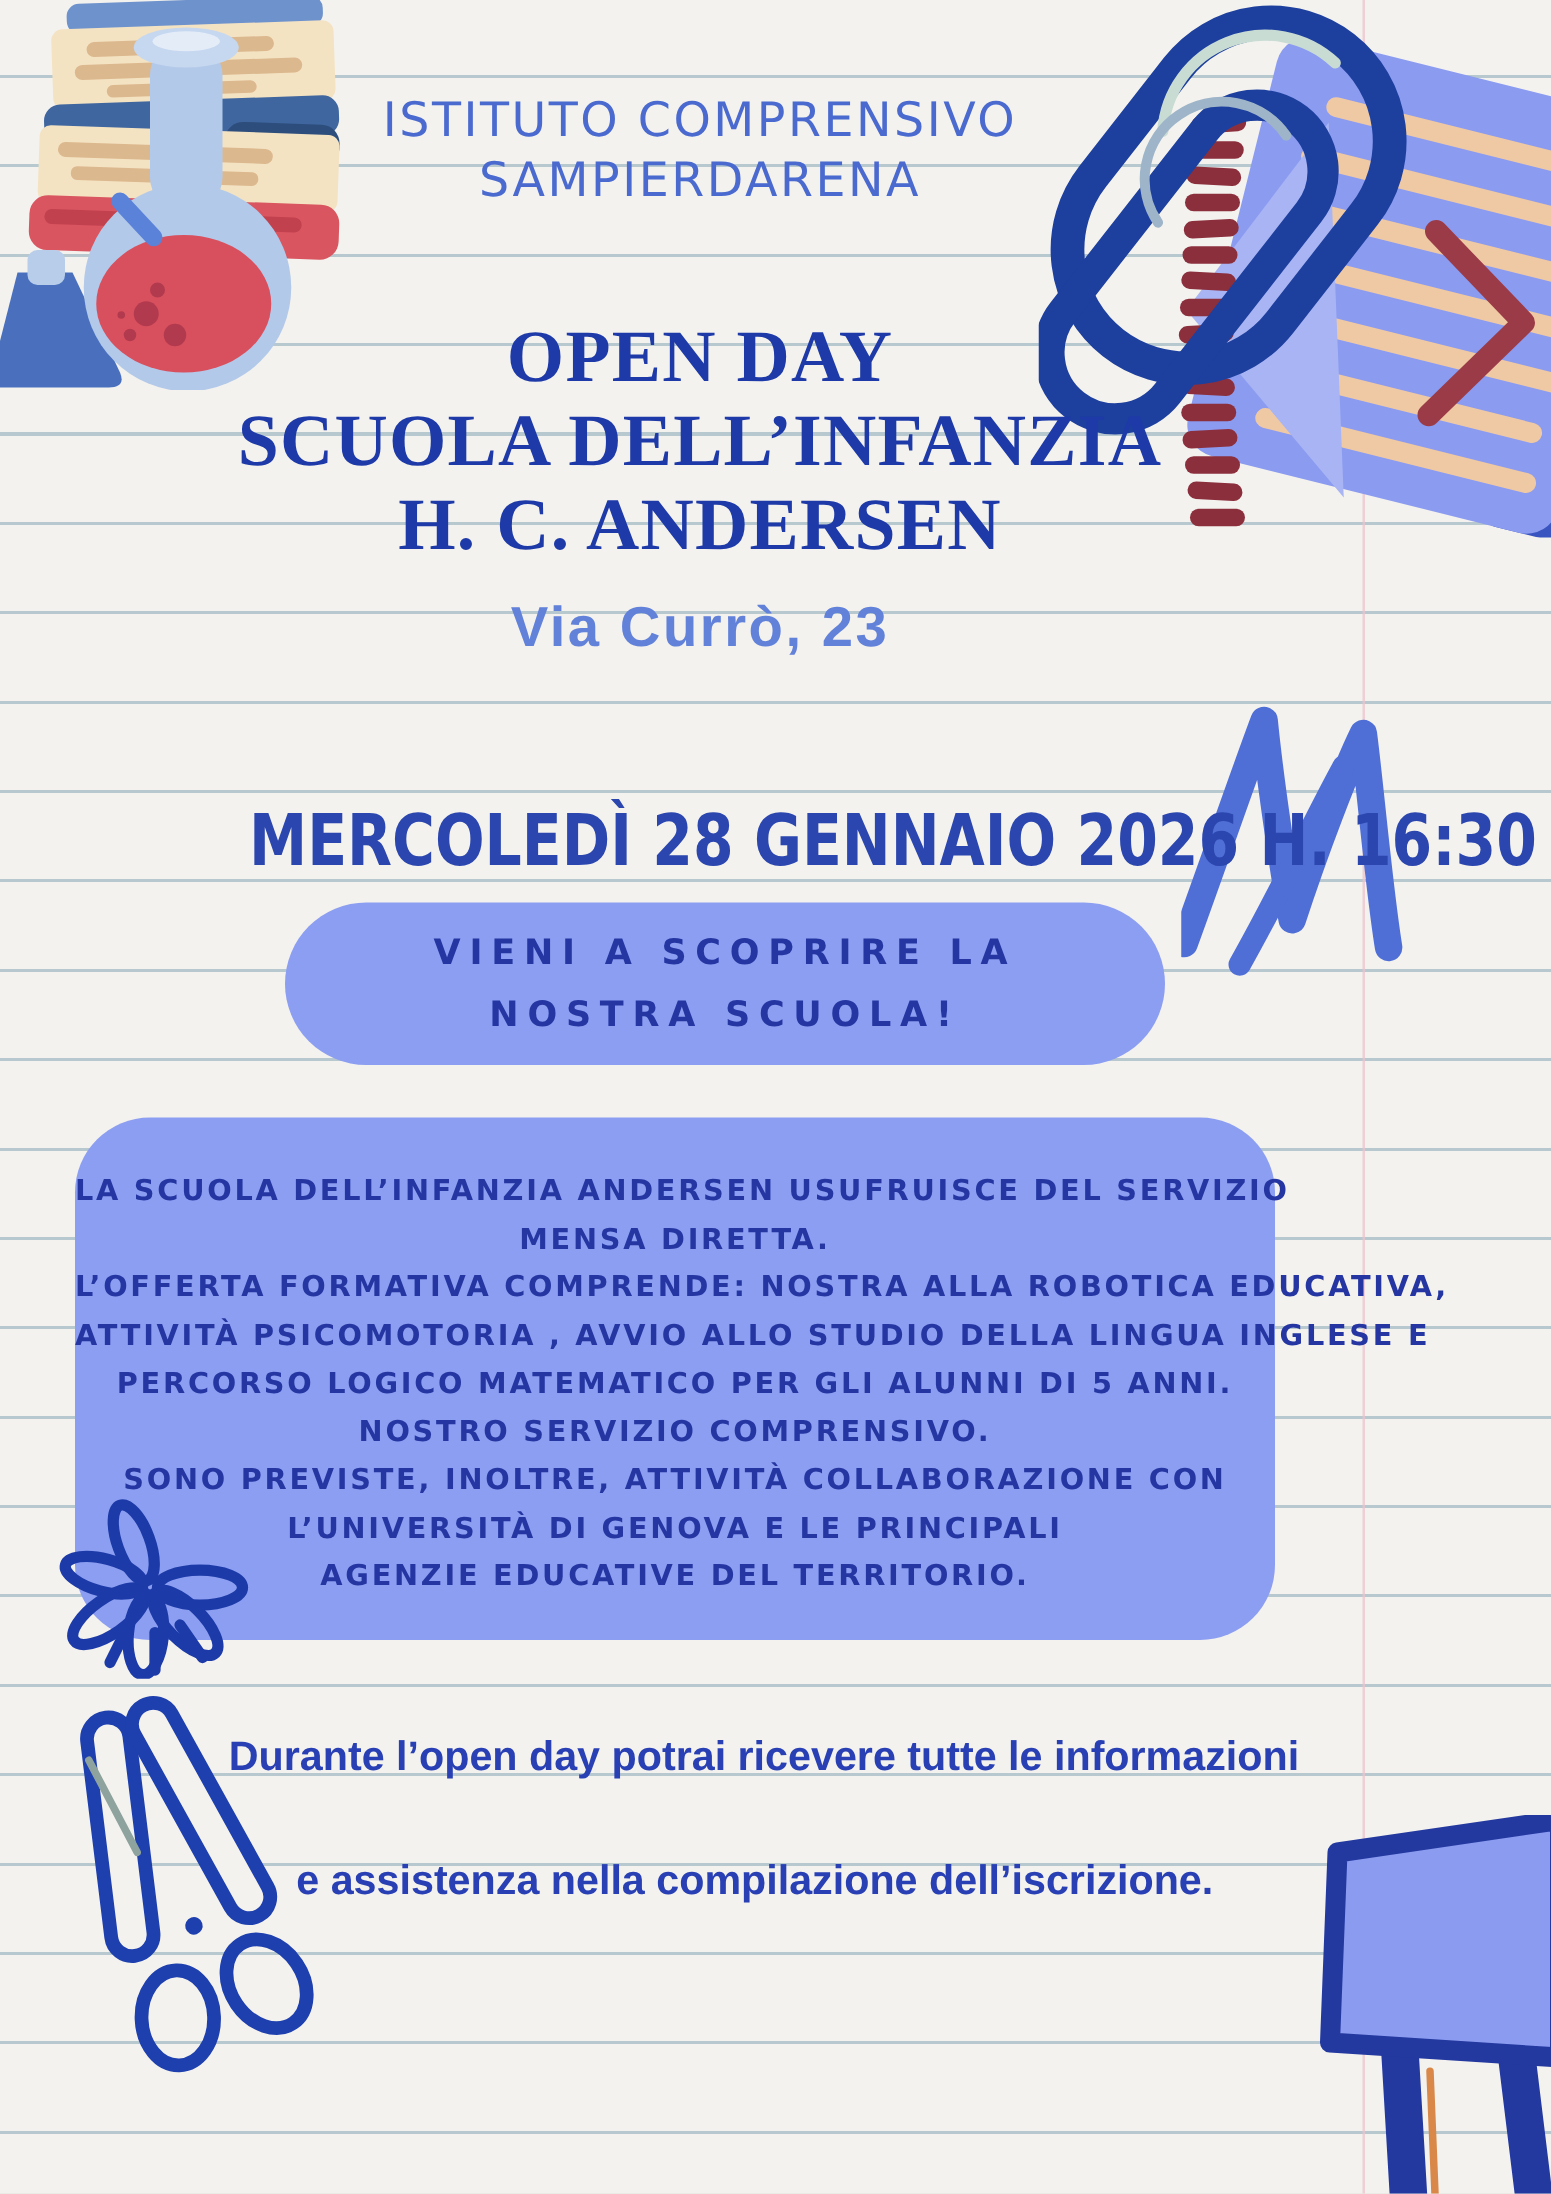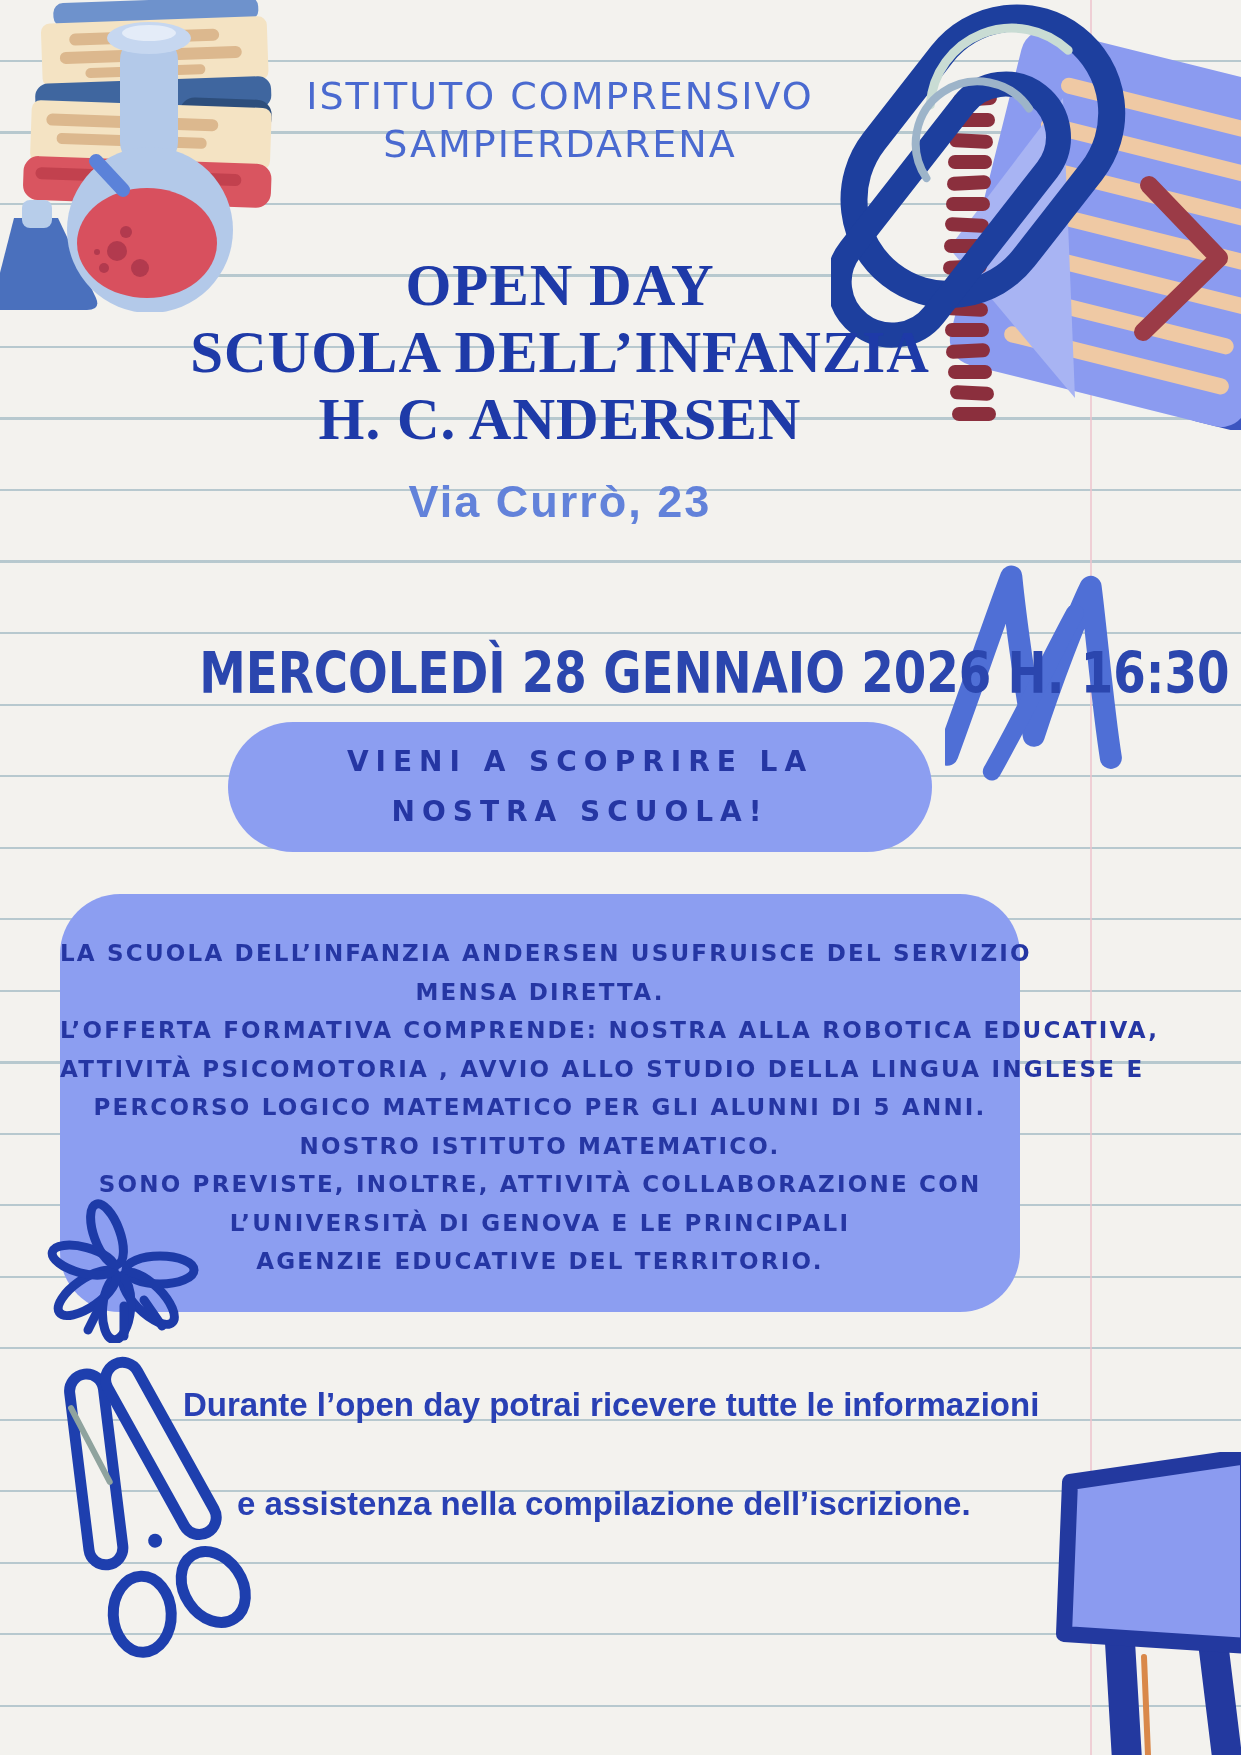--- a/index.html
+++ b/index.html
@@ -188,21 +188,21 @@
   <div class="invite-pill">
     <div class="txt">VIENI A SCOPRIRE LA NOSTRA SCUOLA!</div>
   </div>
 
   <div class="info-panel">
     <div class="line">LA SCUOLA DELL’INFANZIA ANDERSEN USUFRUISCE DEL SERVIZIO</div>
     <div class="line">MENSA DIRETTA.</div>
     <div class="line">L’OFFERTA FORMATIVA COMPRENDE: NOSTRA ALLA ROBOTICA EDUCATIVA,</div>
     <div class="line">ATTIVITÀ PSICOMOTORIA , AVVIO ALLO STUDIO DELLA LINGUA INGLESE E</div>
     <div class="line">PERCORSO LOGICO MATEMATICO PER GLI ALUNNI DI 5 ANNI.</div>
-    <div class="line">NOSTRO ISTITUTO MATEMATICO.</div>
+    <div class="line">NOSTRO SERVIZIO COMPRENSIVO.</div>
     <div class="line">SONO PREVISTE, INOLTRE, ATTIVITÀ  COLLABORAZIONE CON</div>
     <div class="line">L’UNIVERSITÀ DI GENOVA E LE PRINCIPALI</div>
     <div class="line">AGENZIE EDUCATIVE DEL TERRITORIO.</div>
   </div>
 
   <svg class="deco" style="left:40px;top:1198px" width="160" height="145" viewBox="0 0 160 145">
     <g fill="none" stroke="#1d3ba8" stroke-width="9" stroke-linecap="round">
       <g transform="rotate(0 80 72)">
           <ellipse cx="120" cy="72" rx="34" ry="14"></ellipse>
         </g>

